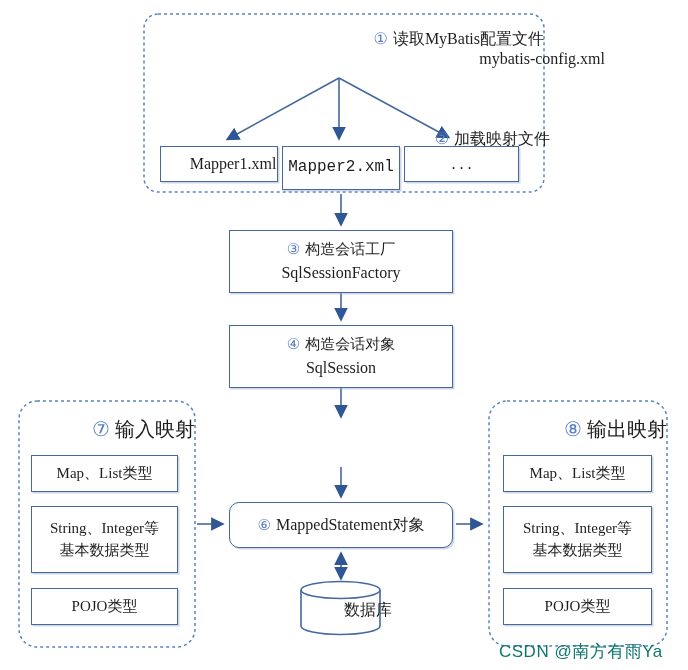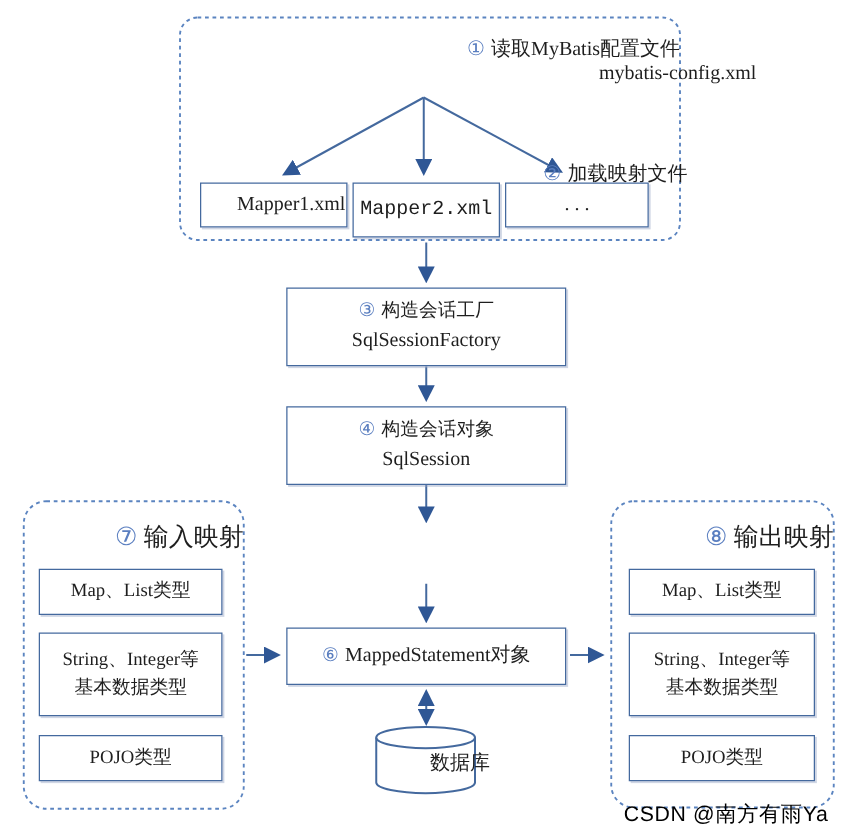--- a/index.html
+++ b/index.html
@@ -35,21 +35,21 @@
     line-height: 1.45;
   }
   .num { color: #5b7fc0; margin-right: 5px; }
   .en { font-size: 16px; }
   .panel-label { font-size: 20px; z-index: 2; }
   .watermark {
     position: absolute;
     z-index: 3;
     font-family: "Liberation Sans", sans-serif;
     font-size: 17px;
-    color: #000000;
+    color: #0f766e;
     letter-spacing: 0.5px;
     white-space: nowrap;
   }
 </style>
 </head>
 <body>
 
 <div class="canvas">
 
   <svg class="layer" viewBox="0 0 688 670">
@@ -108,21 +108,21 @@
   </div>
 
   <div class="box" style="left:229px; top:325px; width:224px; height:63px;">
     <div>
       <span class="num">④</span><span>构造会话对象</span>
     </div>
     <div class="en">SqlSession</div>
   </div>
 
 
-  <div class="box" style="left:229px; top:502px; width:224px; height:46px;">
+  <div class="box" style="left:229px; top:502px; width:224px; height:46px;border-radius:10px;">
     <div>
       <span class="num">⑥</span><span class="en">MappedStatement对象</span>
     </div>
   </div>
 
   <div class="txt" style="left:301px; top:600px; width:91px;">数据库</div>
 
   <div class="txt panel-label" style="left:19px; top:416px; width:176px;">
     <span class="num">⑦</span><span>输入映射</span>
   </div>

